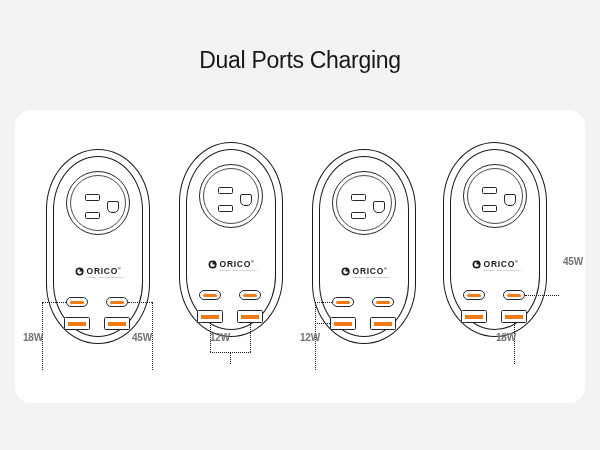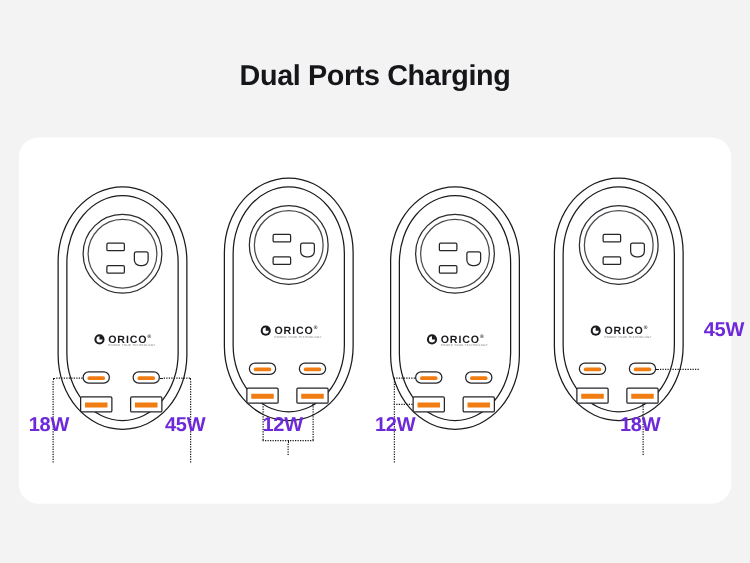--- a/index.html
+++ b/index.html
@@ -17,21 +17,21 @@
   }
 
   
   #page-title {
     position: absolute;
     top: 47px;
     left: 0;
     width: 600px;
     text-align: center;
     font-size: 23px;
-    font-weight: bold;
+    font-weight: normal;
     letter-spacing: -0.3px;
     color: #15161a;
   }
 
   
   #panel {
     position: absolute;
     left: 15px;
     top: 110px;
     width: 570px;
@@ -184,23 +184,23 @@
   }
   .lead-h {
     position: absolute;
     height: 0;
     border-top: 1.7px dotted #1b1b1f;
   }
 
   
   .watt {
     position: absolute;
-    font-size: 16px;
+    font-size: 10px;
     font-weight: bold;
-    color: #6d28d9;
+    color: #737373;
     letter-spacing: -0.2px;
     white-space: nowrap;
   }
 </style>
 </head>
 <body>
 
 <h1 id="page-title">Dual Ports Charging</h1>
 
 <div id="panel">

